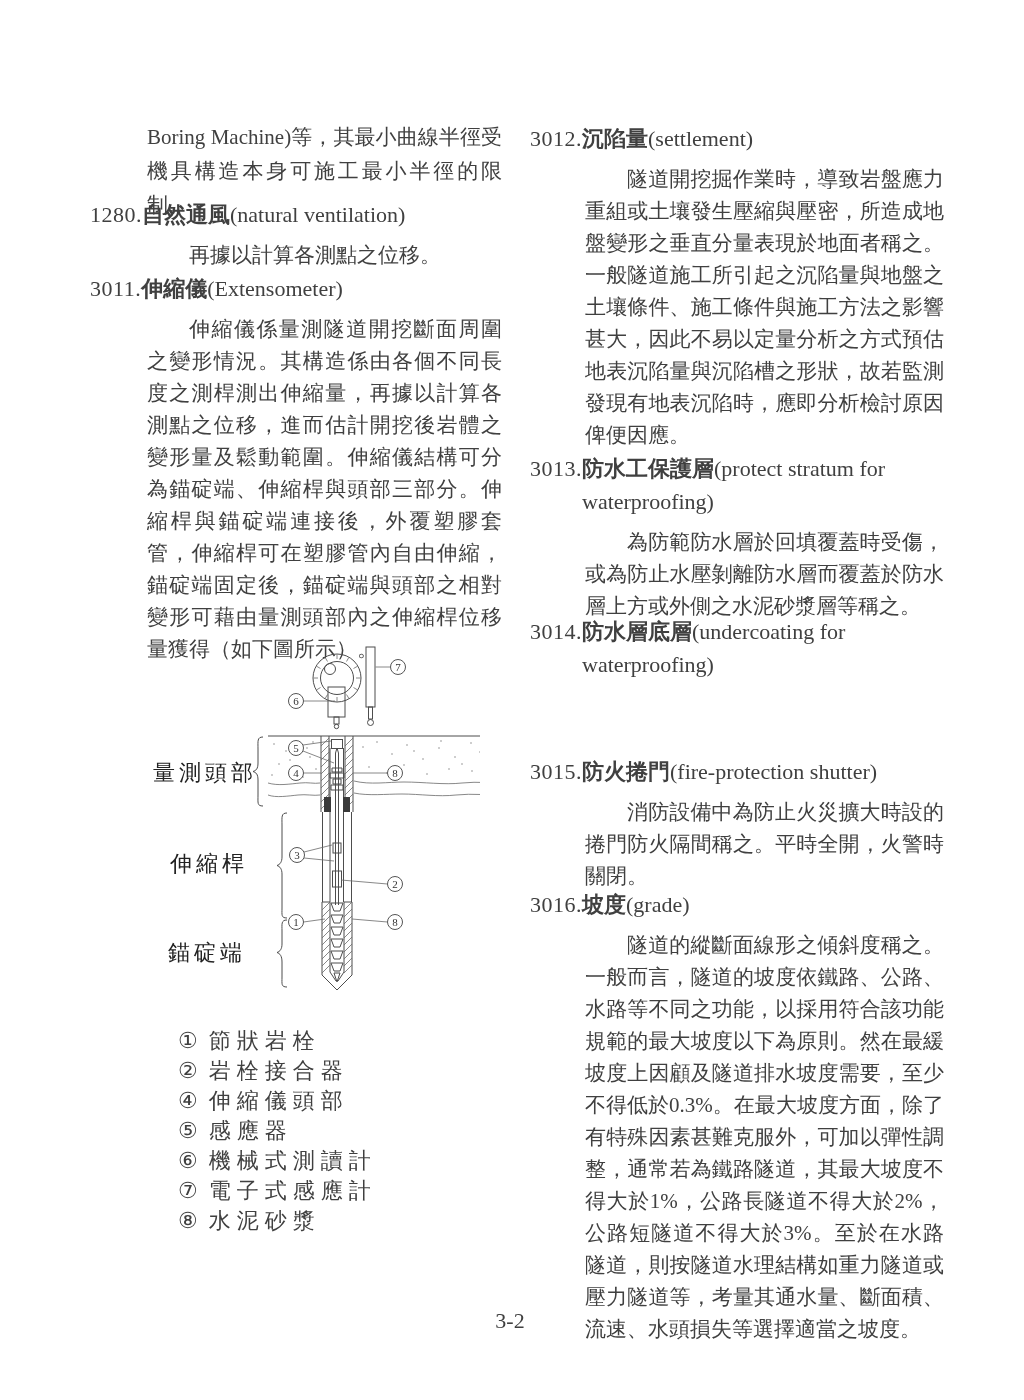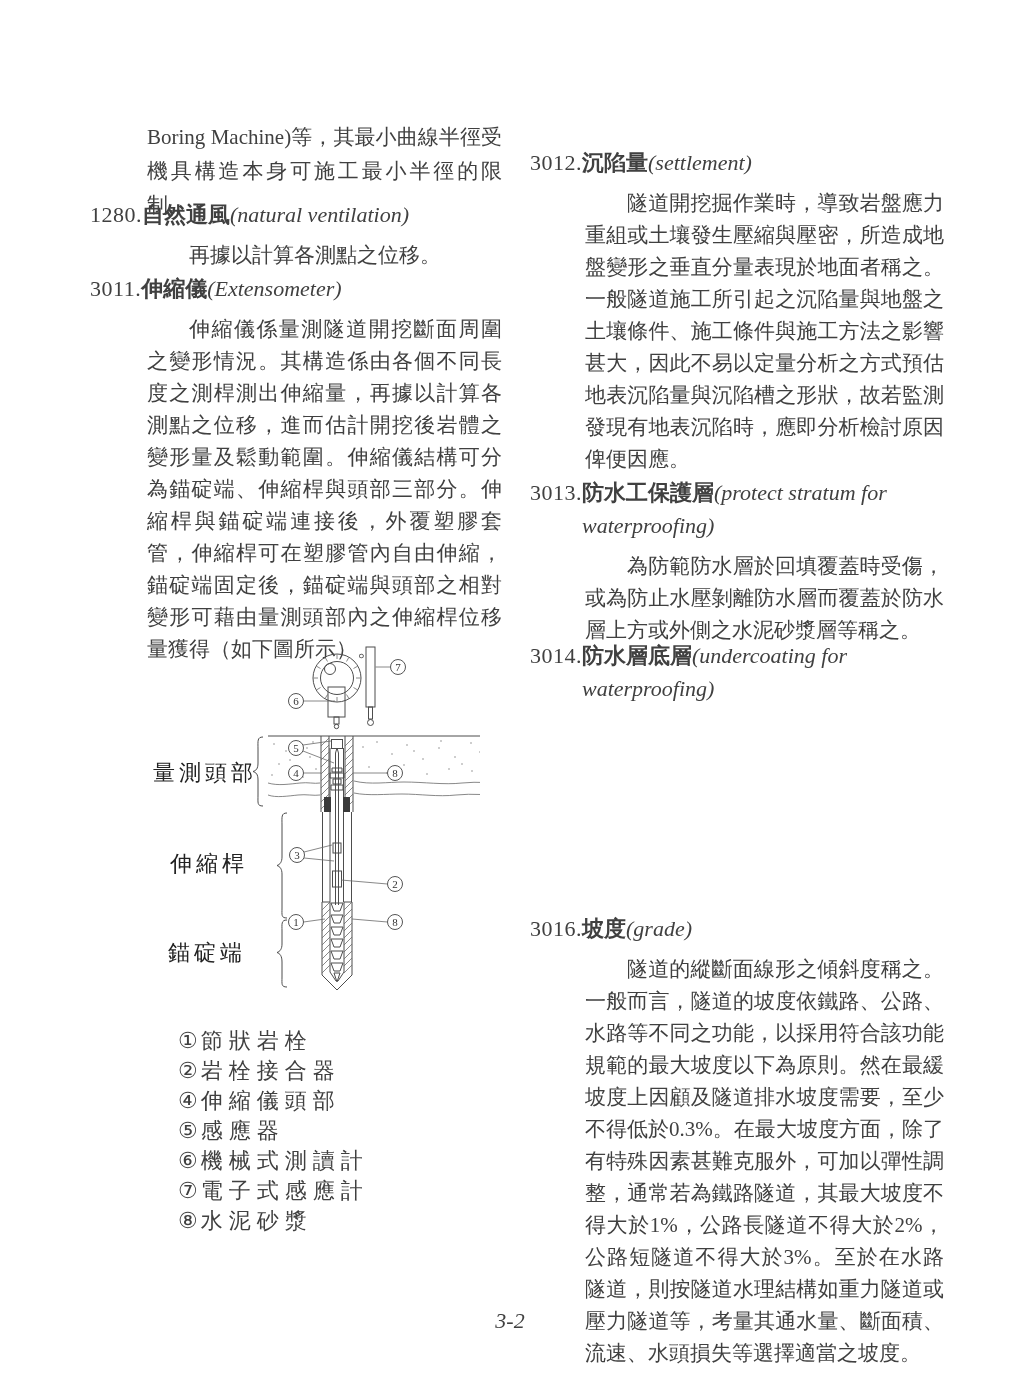--- a/index.html
+++ b/index.html
@@ -16,52 +16,51 @@
     margin:0 0 0 57px;width:355px;
     font-size:21px;line-height:34px;text-align:justify;
   }
   .entry-heading{
     display:flex;align-items:flex-start;
     font-size:22px;line-height:33px;
   }
   .h-num{flex:0 0 auto;letter-spacing:.5px;}
   .h-rest{flex:1 1 auto;}
   .h-term{font-weight:700;}
-  .h-en{font-weight:400;font-style:italic;}
+  .h-en{font-weight:400;}
   .entry-body{
     margin:8px 0 0 57px;
     font-size:21px;line-height:32px;
     text-align:justify;text-indent:2em;
   }
   .lcol .entry-body{width:355px;}
-  .rcol-entry{left:530px;width:414px;margin-top:24px;}
+  .rcol-entry{left:530px;width:414px;}
   .rcol-entry .entry-body{width:359px;margin-left:55px;}
   
   .diagram-svg{left:140px;top:638px;width:340px;height:380px;}
   .dg-label{font-size:22px;letter-spacing:4px;fill:#222;
     font-family:"Liberation Serif","DejaVu Serif",serif;}
   .dg-callout-num{font-size:11px;fill:#333;text-anchor:middle;
     font-family:"Liberation Serif","DejaVu Serif",serif;}
   .stroke{stroke:#4d4d4d;fill:none;stroke-width:1;}
   .stroke-thin{stroke:#6a6a6a;fill:none;stroke-width:.8;}
   .callout-circle{stroke:#555;fill:#fff;stroke-width:1;}
   .dark{fill:#3a3a3a;stroke:none;}
   .dots{fill:#8f8f8f;stroke:none;}
   
   .legend{left:178px;top:1026px;width:320px;}
   .legend-item{font-size:22px;line-height:30px;white-space:nowrap;}
-  .lg-label{letter-spacing:6px;margin-left:3px;text-align:center;}
+  .lg-label{letter-spacing:6px;margin-left:11px;text-align:center;}
   .fig-caption{
     left:140px;top:1272px;width:340px;text-align:center;
     font-size:23px;letter-spacing:3px;
   }
   .page-number{
     left:440px;top:1308px;width:140px;text-align:center;
     font-size:22px;
-    font-style:italic;
   }
 </style>
 </head>
 <body>
 
 <div class="page">
 
   <p class="abs lcol cont-para" style="top:120px">Boring Machine)等，其最小曲線半徑受機具構造本身可施工最小半徑的限制。</p>
 
   <div class="abs lcol" style="top:198px">
@@ -251,20 +250,27 @@
     <p class="entry-body">為防範防水層於回填覆蓋時受傷，或為防止水壓剝離防水層而覆蓋於防水層上方或外側之水泥砂漿層等稱之。</p>
   </div>
 
   <div class="abs rcol-entry" style="top:615px">
     <div class="entry-heading">
       <span class="h-num">3014.</span>
       <span class="h-rest"><span class="h-term">防水層底層</span><span class="h-en">(undercoating for waterproofing)</span></span>
     </div>
   </div>
 
+  <div class="abs rcol-entry" style="top:755px">
+    <div class="entry-heading">
+      <span class="h-num">3015.</span>
+      <span class="h-rest"><span class="h-term">防火捲門</span><span class="h-en">(fire-protection shutter)</span></span>
+    </div>
+    <p class="entry-body">消防設備中為防止火災擴大時設的捲門防火隔間稱之。平時全開，火警時關閉。</p>
+  </div>
 
   <div class="abs rcol-entry" style="top:888px">
     <div class="entry-heading">
       <span class="h-num">3016.</span>
       <span class="h-rest"><span class="h-term">坡度</span><span class="h-en">(grade)</span></span>
     </div>
     <p class="entry-body">隧道的縱斷面線形之傾斜度稱之。一般而言，隧道的坡度依鐵路、公路、水路等不同之功能，以採用符合該功能規範的最大坡度以下為原則。然在最緩坡度上因顧及隧道排水坡度需要，至少不得低於0.3%。在最大坡度方面，除了有特殊因素甚難克服外，可加以彈性調整，通常若為鐵路隧道，其最大坡度不得大於1%，公路長隧道不得大於2%，公路短隧道不得大於3%。至於在水路隧道，則按隧道水理結構如重力隧道或壓力隧道等，考量其通水量、斷面積、流速、水頭損失等選擇適當之坡度。</p>
   </div>
 
   <div class="abs page-number">3-2</div>

